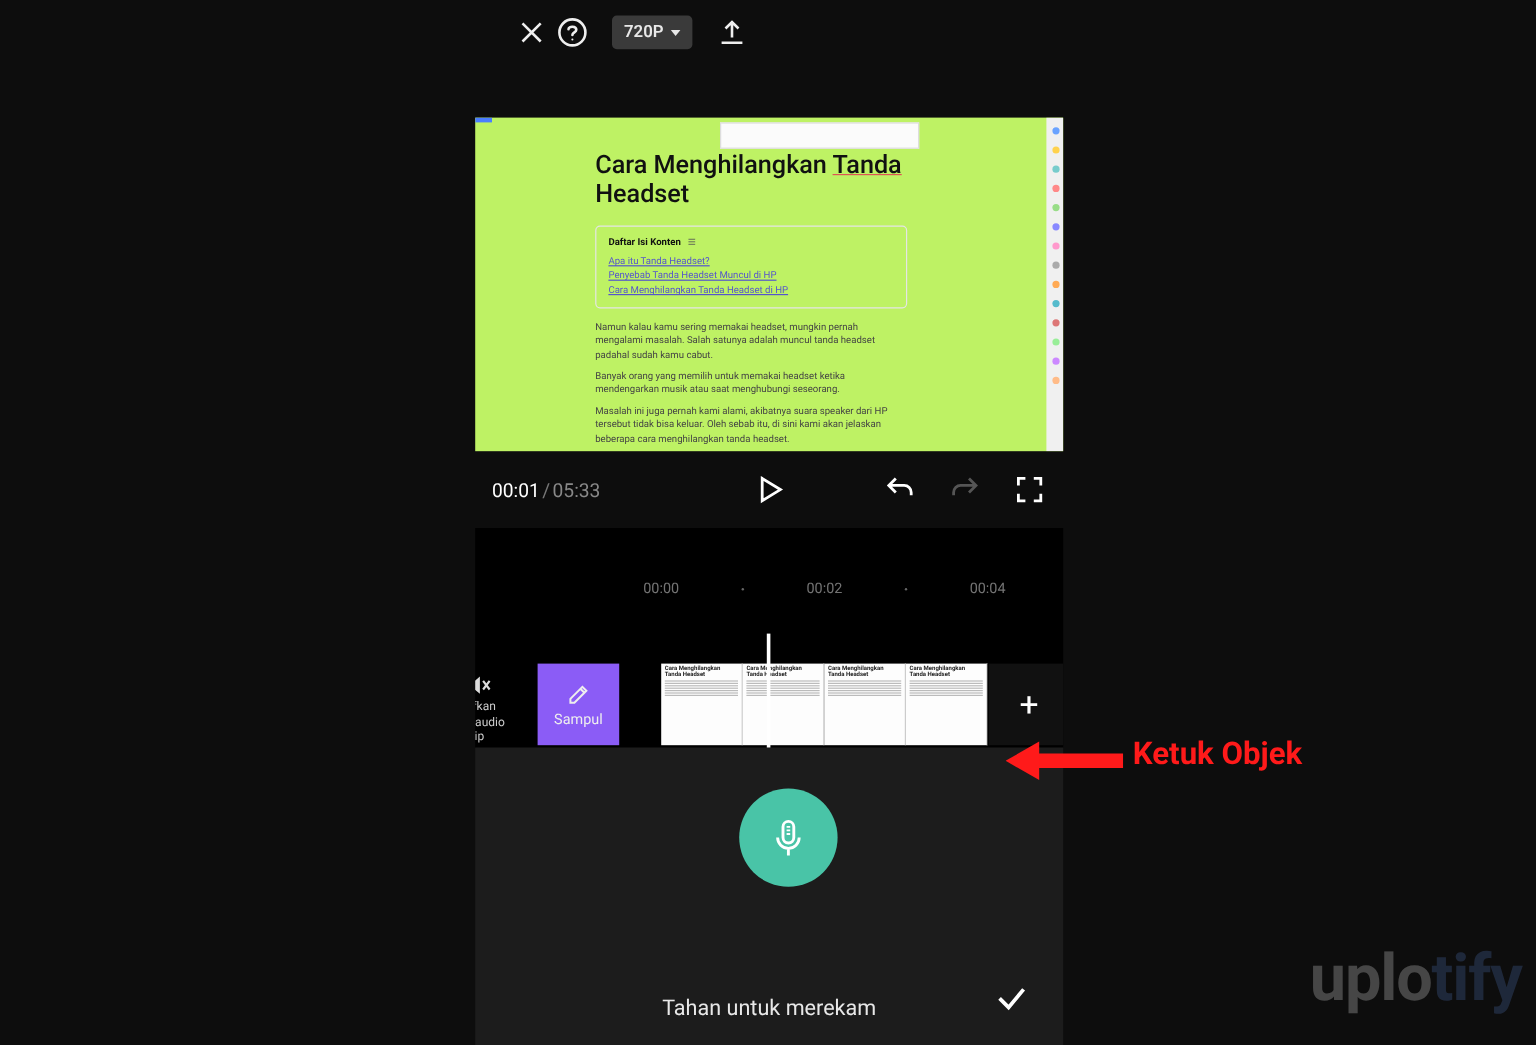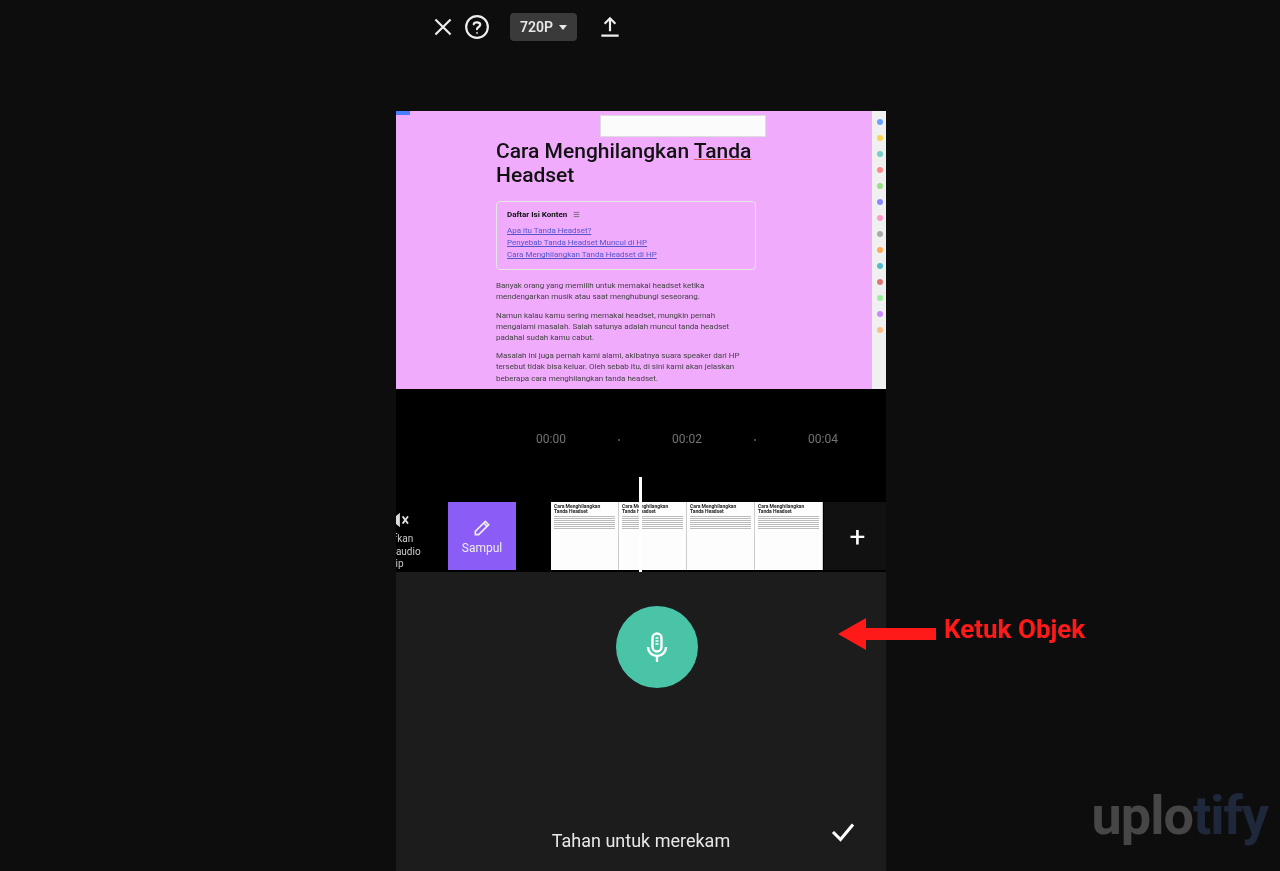--- a/index.html
+++ b/index.html
@@ -50,24 +50,24 @@
     color: #e8e8e8;
     cursor: pointer;
   }
   .res-pill .caret {
     width: 0; height: 0;
     border-left: 4px solid transparent;
     border-right: 4px solid transparent;
     border-top: 5px solid #e8e8e8;
   }
   .preview {
-    margin-top: 57px;
+    margin-top: 44px;
     width: 490px;
     height: 278px;
-    background: #f0abfc;
+    background: #bef264;
     position: relative;
     overflow: hidden;
   }
   .preview::before {
     content: "";
     position: absolute;
     left: 0; top: 0;
     width: 14px; height: 4px;
     background: #4a7dff;
   }
@@ -361,22 +361,22 @@
         <div class="doc-box-head">
             <span>Daftar Isi Konten</span>
           <svg width="7" height="7" viewBox="0 0 10 10">
               <path d="M1 2 H9 M1 5 H9 M1 8 H9" stroke="#555" stroke-width="1"></path>
             </svg>
         </div>
         <a>Apa itu Tanda Headset?</a>
         <a>Penyebab Tanda Headset Muncul di HP</a>
         <a>Cara Menghilangkan Tanda Headset di HP</a>
       </div>
+      <div class="doc-para">Namun kalau kamu sering memakai headset, mungkin pernah mengalami masalah. Salah satunya adalah muncul tanda headset padahal sudah kamu cabut.</div>
       <div class="doc-para">Banyak orang yang memilih untuk memakai headset ketika mendengarkan musik atau saat menghubungi seseorang.</div>
-      <div class="doc-para">Namun kalau kamu sering memakai headset, mungkin pernah mengalami masalah. Salah satunya adalah muncul tanda headset padahal sudah kamu cabut.</div>
       <div class="doc-para">Masalah ini juga pernah kami alami, akibatnya suara speaker dari HP tersebut tidak bisa keluar. Oleh sebab itu, di sini kami akan jelaskan beberapa cara menghilangkan tanda headset.</div>
 
     </div>
     <div class="doc-side">
       <div class="dotcol">
         <i style="background:#6aa3ff"></i>
           <i style="background:#ffd24d"></i>
           <i style="background:#7cc"></i>
           <i style="background:#f88"></i>
           <i style="background:#9d8"></i>
@@ -386,20 +386,46 @@
           <i style="background:#fa5"></i>
           <i style="background:#5bc"></i>
           <i style="background:#d77"></i>
           <i style="background:#9e9"></i>
           <i style="background:#c8f"></i>
           <i style="background:#fb8"></i>
       </div>
     </div>
   </div>
 
+  <div class="transport" style="position:relative">
+    <div class="time">
+      <span class="cur">00:01</span><span class="sep">/</span><span class="dur">05:33</span>
+    </div>
+    <div class="ico tr-center">
+      <svg viewBox="0 0 24 24" fill="none" stroke="#fff" stroke-width="2">
+          <path d="M7 4 L7 20 L20 12 Z"></path>
+        </svg>
+    </div>
+    <div class="tr-spacer"></div>
+    <div class="ico">
+      <svg viewBox="0 0 24 24" fill="none" stroke="#fff" stroke-width="2">
+          <path d="M9 14 L4 9 L9 4 M4 9 H15 A5 5 0 0 1 20 14 V16"></path>
+        </svg>
+    </div>
+    <div class="ico disabled">
+      <svg viewBox="0 0 24 24" fill="none" stroke="#555" stroke-width="2">
+          <path d="M15 14 L20 9 L15 4 M20 9 H9 A5 5 0 0 0 4 14 V16"></path>
+        </svg>
+    </div>
+    <div class="ico">
+      <svg viewBox="0 0 24 24" fill="none" stroke="#fff" stroke-width="2">
+          <path d="M4 9 V4 H9 M15 4 H20 V9 M20 15 V20 H15 M9 20 H4 V15"></path>
+        </svg>
+    </div>
+  </div>
 
   <div class="timeline">
     <div class="ruler">
       <span style="left:155px">00:00</span>
       <span class="tick" style="left:223px"></span>
       <span style="left:291px">00:02</span>
       <span class="tick" style="left:359px"></span>
       <span style="left:427px">00:04</span>
     </div>
     <div class="tracks">

